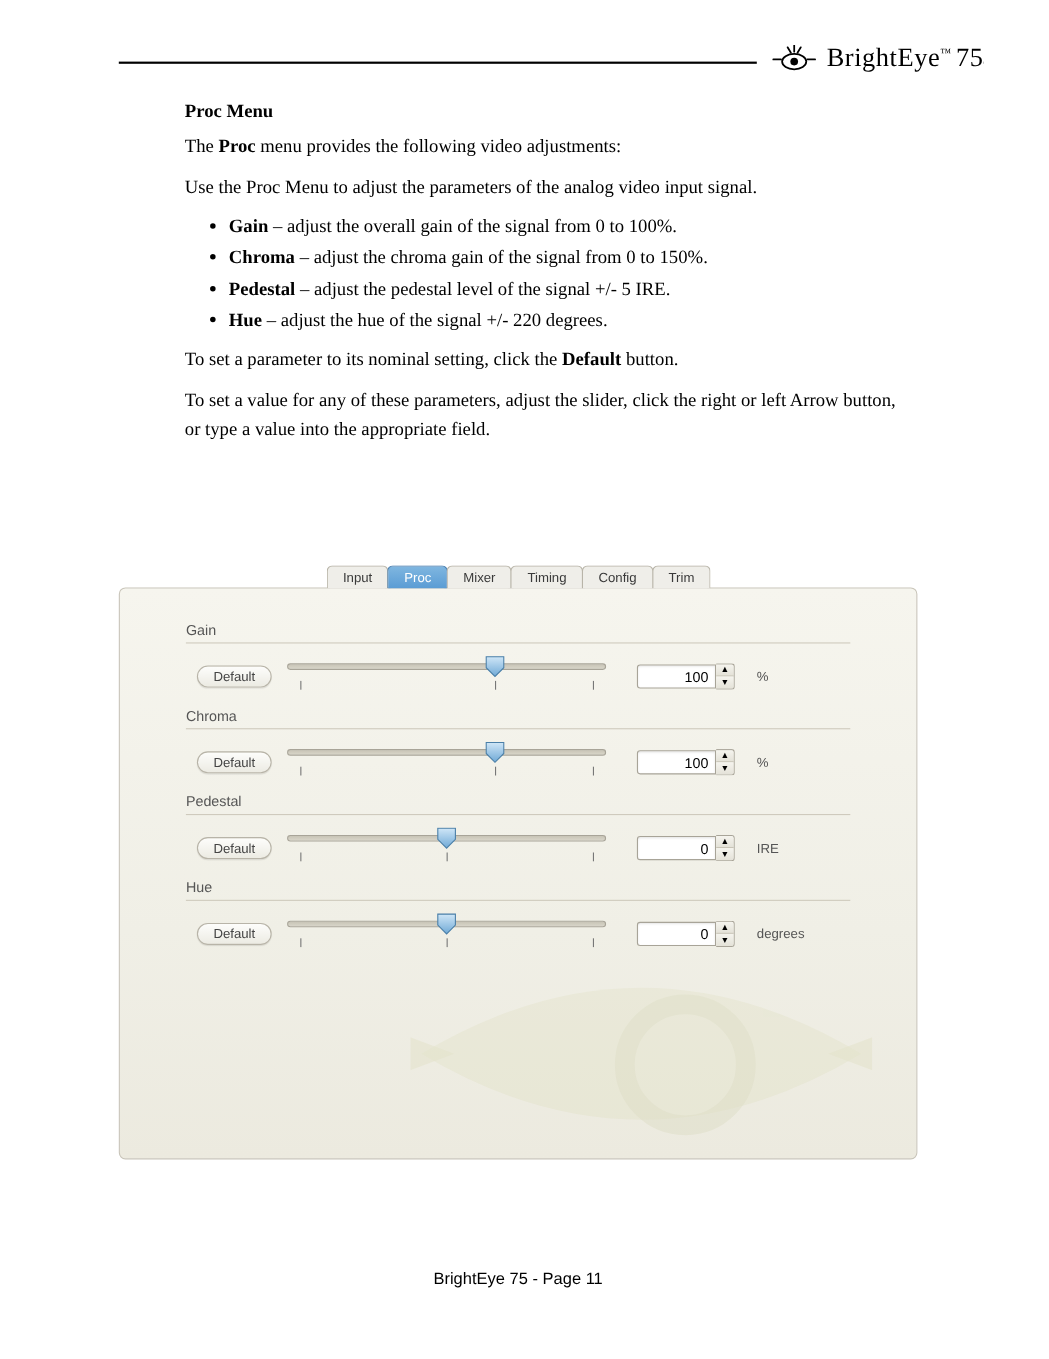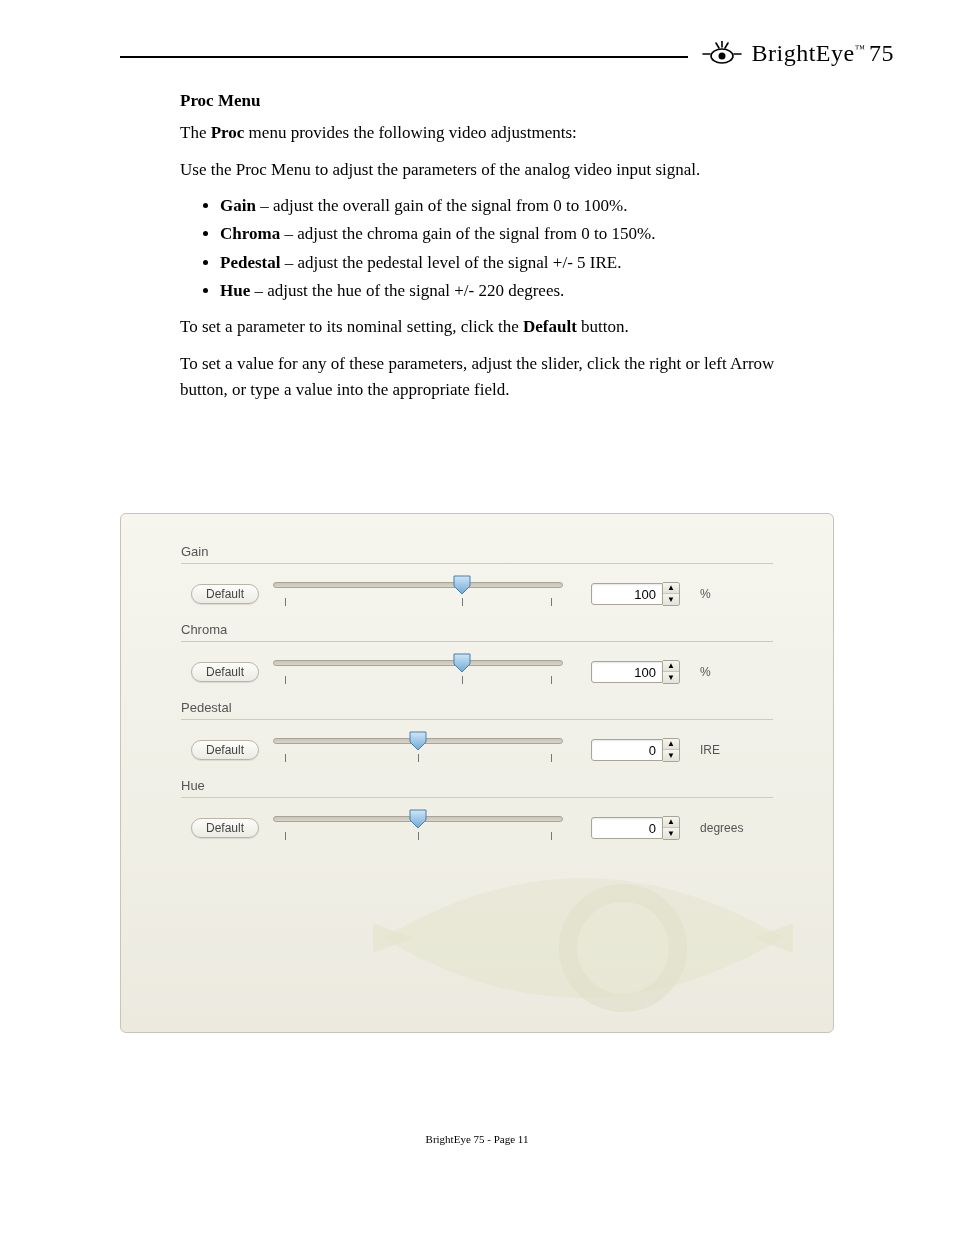--- a/index.html
+++ b/index.html
@@ -5,21 +5,21 @@
   * { box-sizing: border-box; }
   body {
     margin: 0;
     padding: 0;
     width: 954px;
     background: #fff;
     font-family: Arial, Helvetica, sans-serif;
     color: #000;
   }
   .page {
-    padding: 40px 60px 40px 60px;
+    padding: 40px 60px 40px 48px;
   }
   .top-rule-row {
     position: relative;
     height: 30px;
     margin-left: 60px;
   }
   .top-rule {
     border-top: 2px solid #000;
     position: absolute;
     top: 16px;
@@ -205,22 +205,22 @@
   .spin-btn:first-child { border-bottom: 1px solid #c8c4b6; }
   .unit {
     font-family: "Lucida Grande", Arial, sans-serif;
     font-size: 12px;
     color: #555;
     margin-left: 6px;
     min-width: 50px;
   }
   .footer {
     text-align: center;
-    font-family: Liberation Serif, serif;
-    font-size: 11px;
+    font-family: Liberation Sans, sans-serif;
+    font-size: 15px;
     margin-top: 100px;
     color: #000;
   }
 </style>
 </head>
 <body>
 
 <div class="page">
 
   <div class="top-rule-row">
@@ -257,20 +257,28 @@
       <li><span class="bold">Pedestal</span><span> – adjust the pedestal level of the signal +/- 5 IRE.</span></li>
       <li><span class="bold">Hue</span><span> – adjust the hue of the signal +/- 220 degrees.</span></li>
     </ul>
     <p>
       <span>To set a parameter to its nominal setting, click the </span><span class="bold">Default</span><span> button.</span>
     </p>
     <p>To set a value for any of these parameters, adjust the slider, click the right or left Arrow button, or type a value into the appropriate field.</p>
   </div>
 
   <div class="app-wrap">
+    <div class="tabs" id="tab-bar">
+        <div class="tab">Input</div>
+        <div class="tab active">Proc</div>
+        <div class="tab">Mixer</div>
+        <div class="tab">Timing</div>
+        <div class="tab">Config</div>
+        <div class="tab">Trim</div>
+      </div>
     <div class="panel">
       <div id="params">
           <div class="param">
             <div class="param-label">Gain</div>
             <div class="param-row">
               <button class="default-btn">Default</button>
               <div class="slider-wrap">
                 <div class="slider-track"></div>
                 <div class="slider-thumb" style="left: 65%;">
                   <svg width="18" height="20" viewBox="0 0 18 20">

